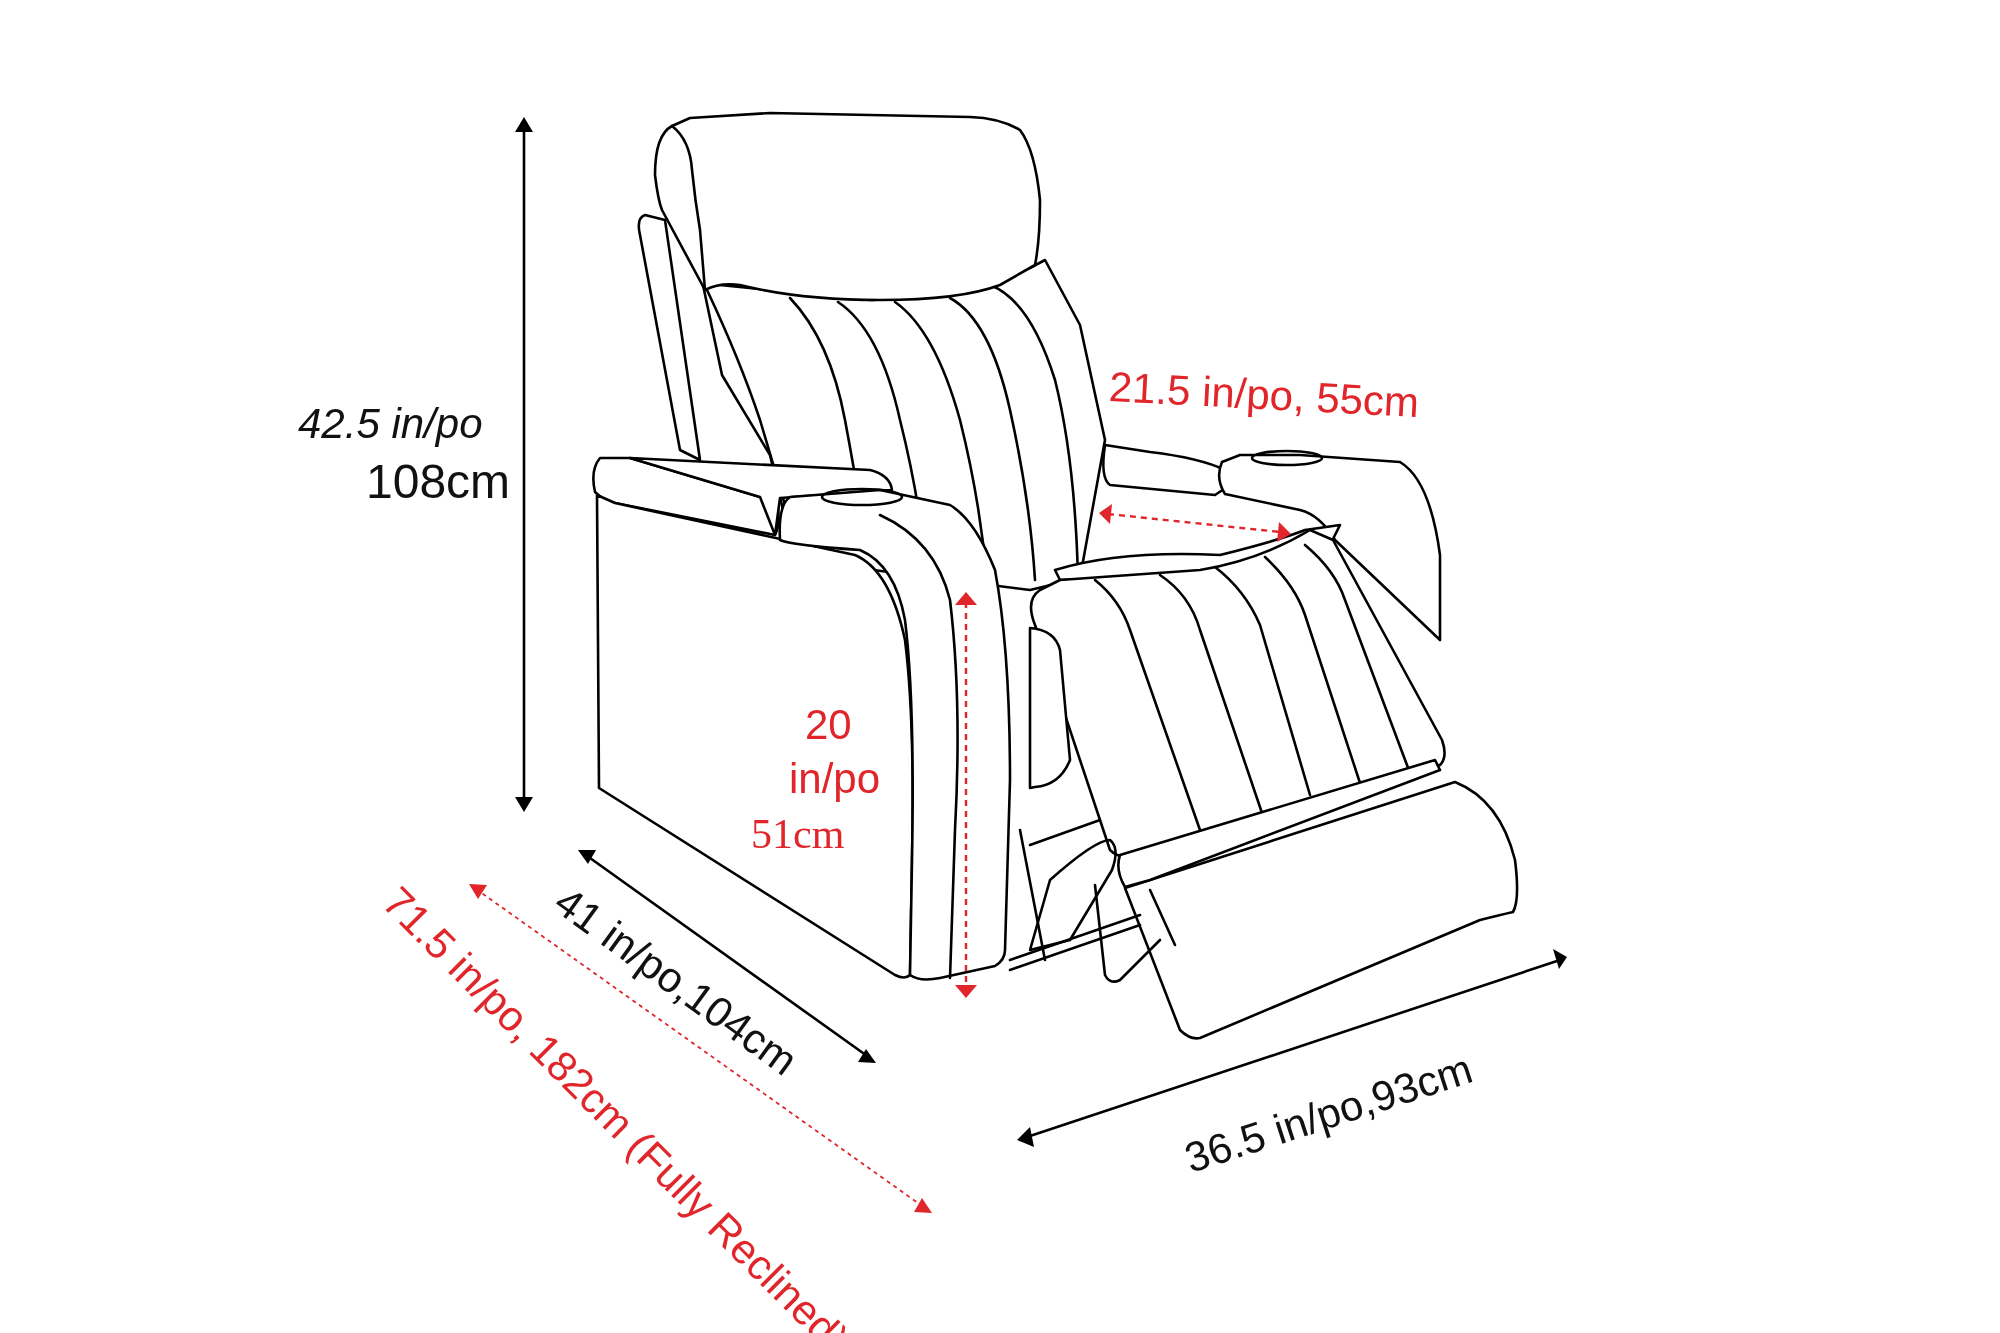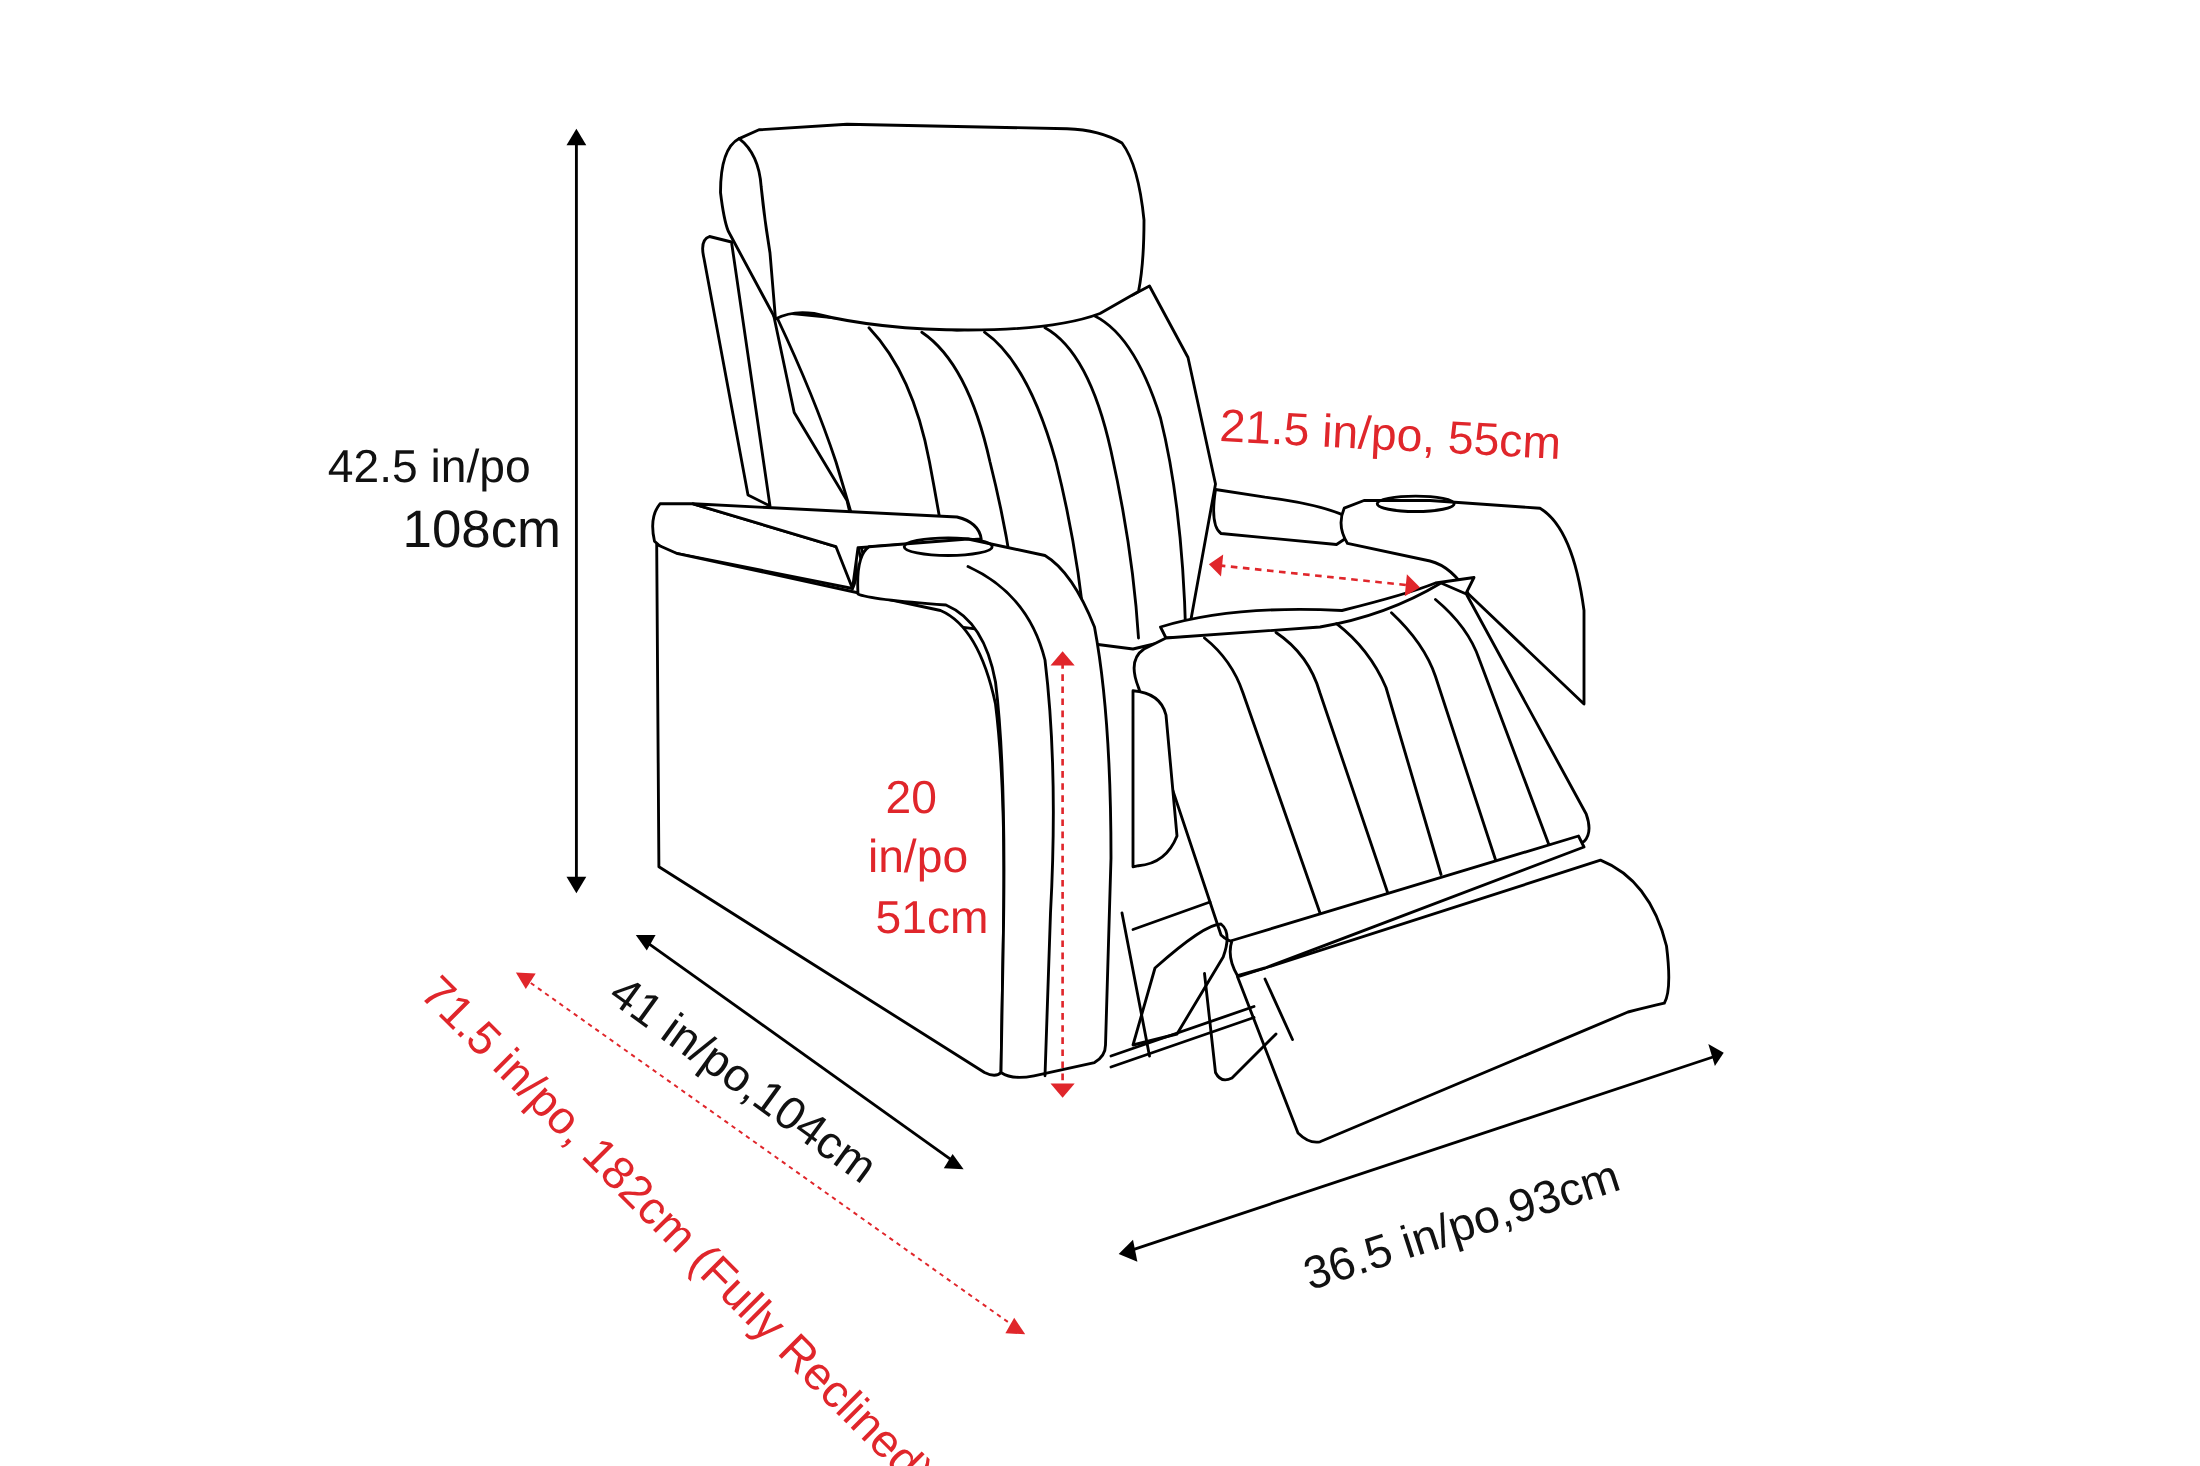--- a/index.html
+++ b/index.html
@@ -112,26 +112,26 @@
     </g>
 
     <g>
       <line class="dim-black" x1="1024" y1="1138" x2="1560" y2="960"></line>
       <polygon class="head-black" points="1017,1140 1030,1127 1034,1147"></polygon>
       <polygon class="head-black" points="1567,957 1553,949 1559,969"></polygon>
     </g>
   </g>
 </svg>
 
-<div class="label black" style="left:298px; top:403px; font-size:42px;">42.5 in/po</div>
+<div class="label black" style="left:298px; top:403px; font-size:42px;font-style:italic;">42.5 in/po</div>
 <div class="label black" style="left:366px; top:458px; font-size:48px;">108cm</div>
 
 <div class="label red" style="left:1110px; top:366px; font-size:42px; transform:rotate(3deg); transform-origin:left top;">21.5 in/po, 55cm</div>
 
 <div class="label red" style="left:805px; top:704px; font-size:42px;">20</div>
 <div class="label red" style="left:789px; top:758px; font-size:42px;">in/po</div>
-<div class="label red" style="left:796px; top:813px; font-size:42px;">51cm</div>
+<div class="label red" style="left:751px; top:813px; font-size:42px;font-family:Liberation Serif, serif;">51cm</div>
 
 <div class="label black" style="left:572px; top:880px; font-size:42px; transform:rotate(36deg); transform-origin:left top;">41 in/po,104cm</div>
 
 <div class="label red" style="left:405px; top:880px; font-size:42px; transform:rotate(45deg); transform-origin:left top;">71.5 in/po, 182cm (Fully Reclined)</div>
 
 <div class="label black" style="left:1180px; top:1140px; font-size:42px; transform:rotate(-18deg); transform-origin:left top;">36.5 in/po,93cm</div>
 
 </body></html>

